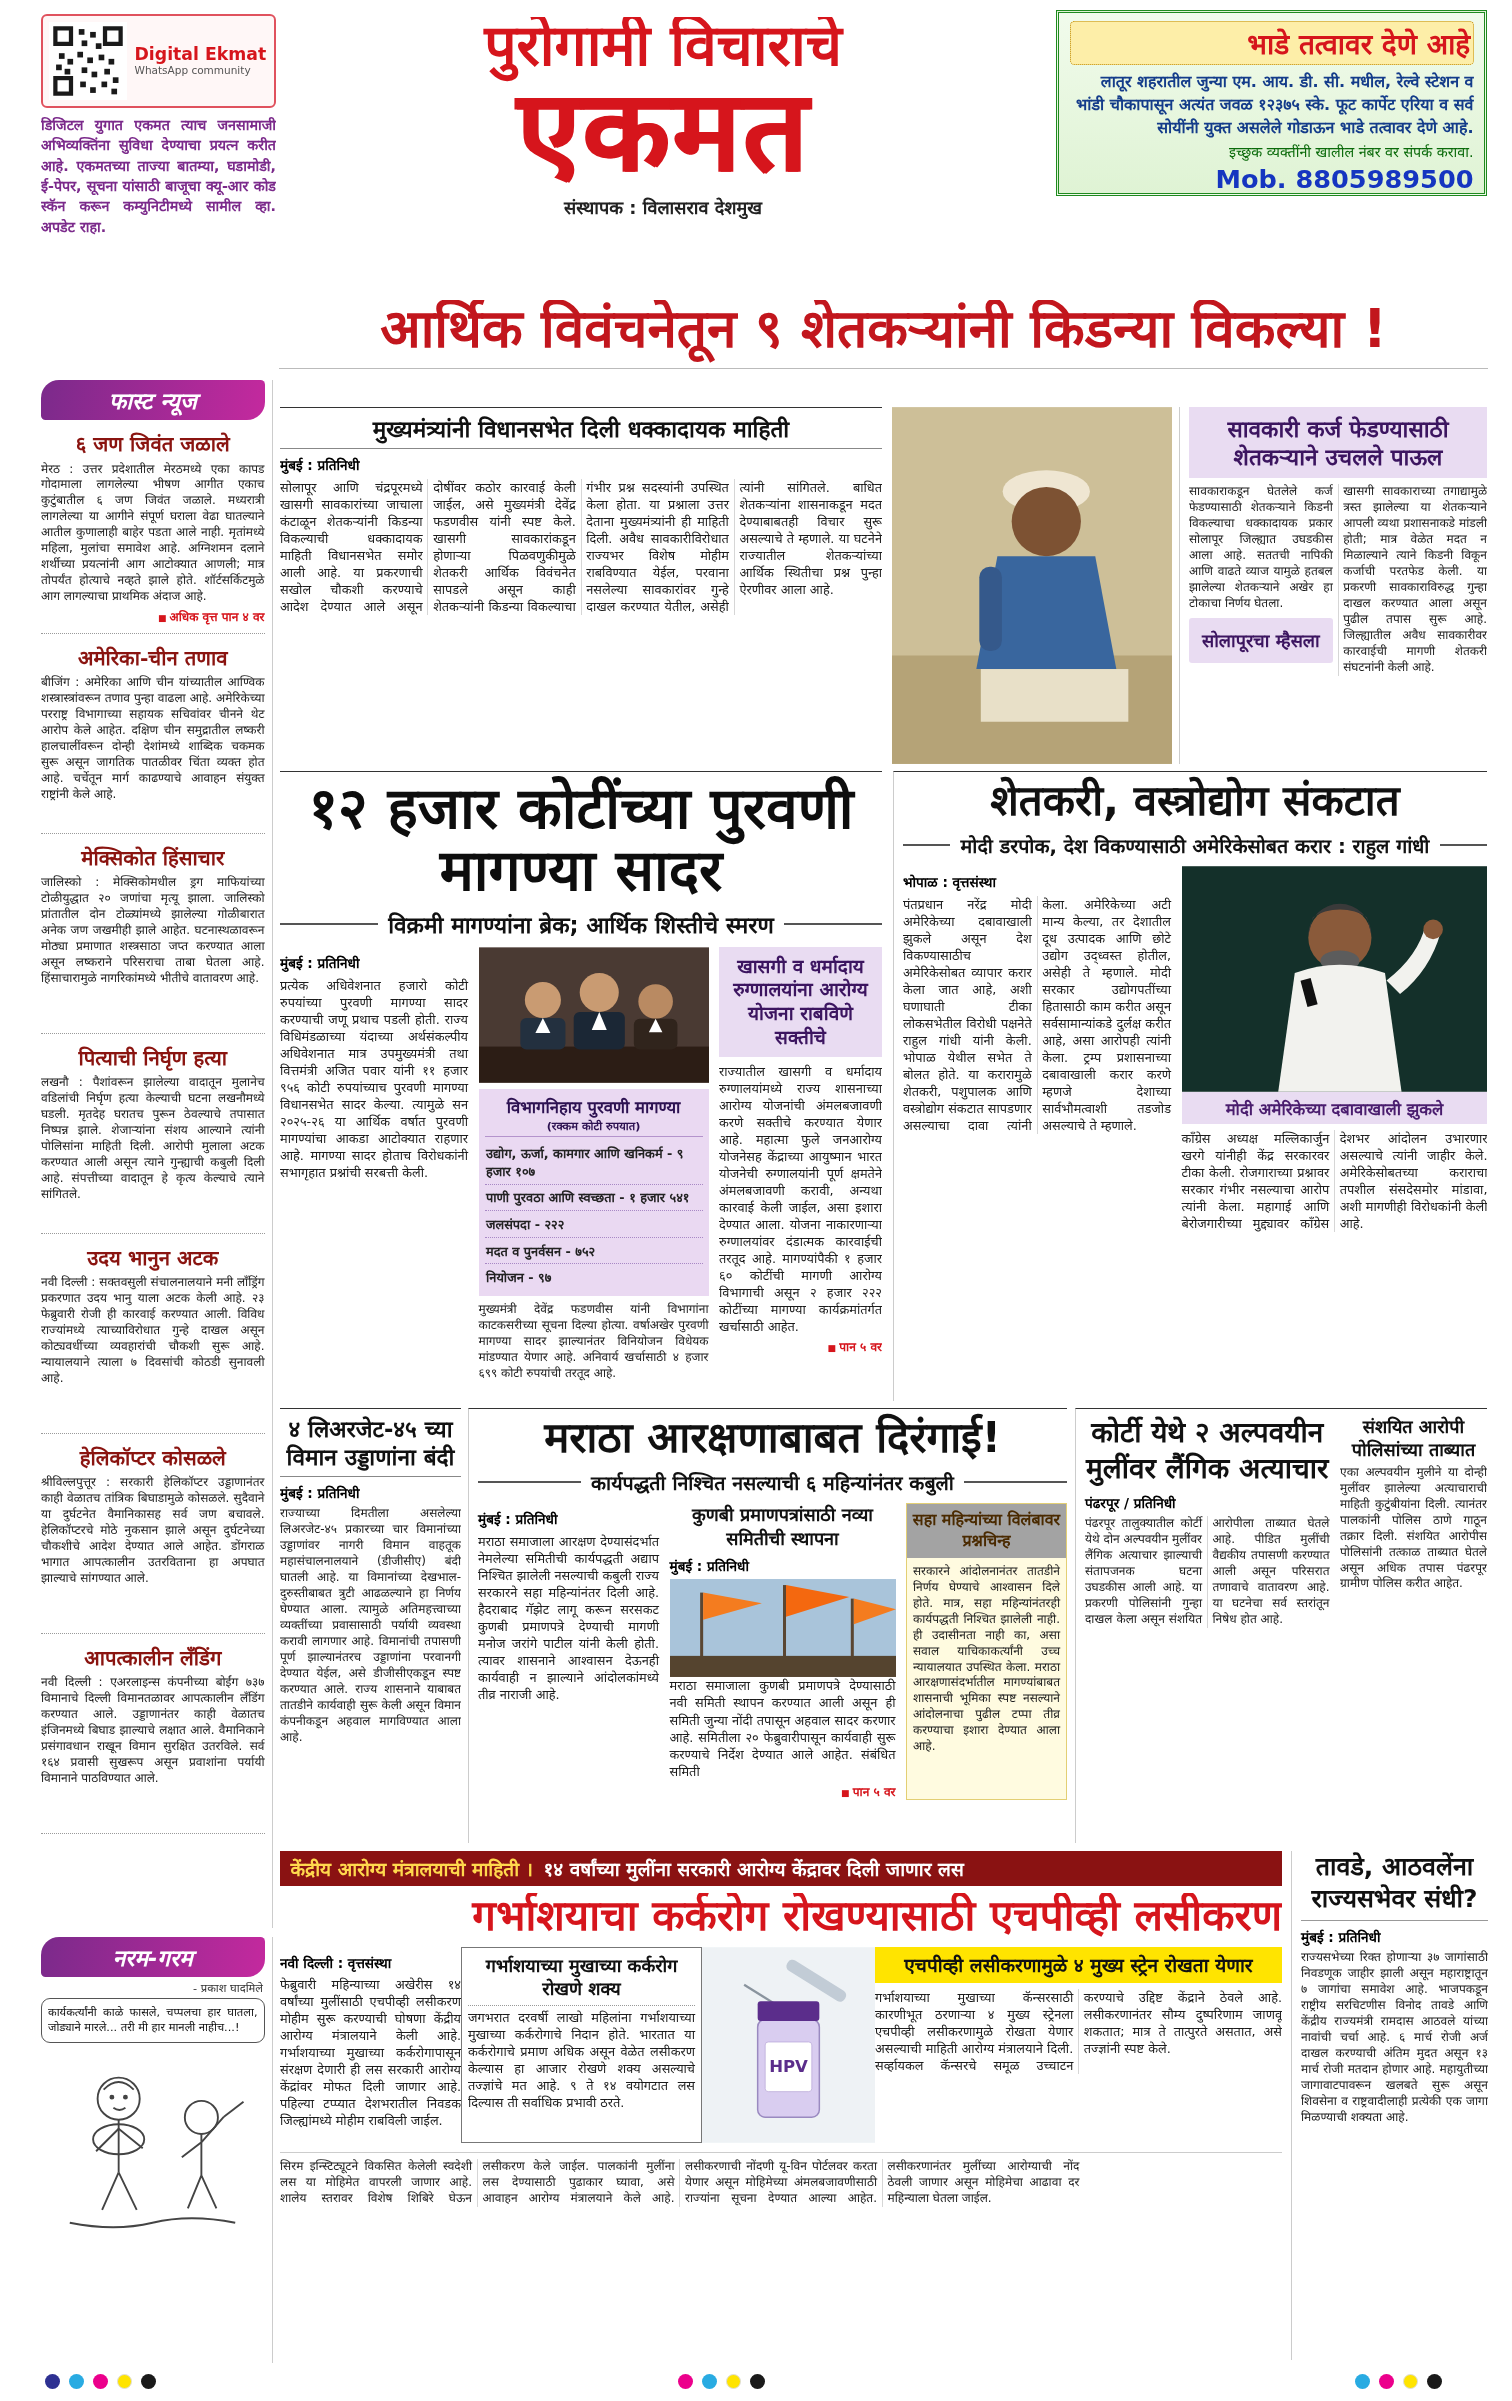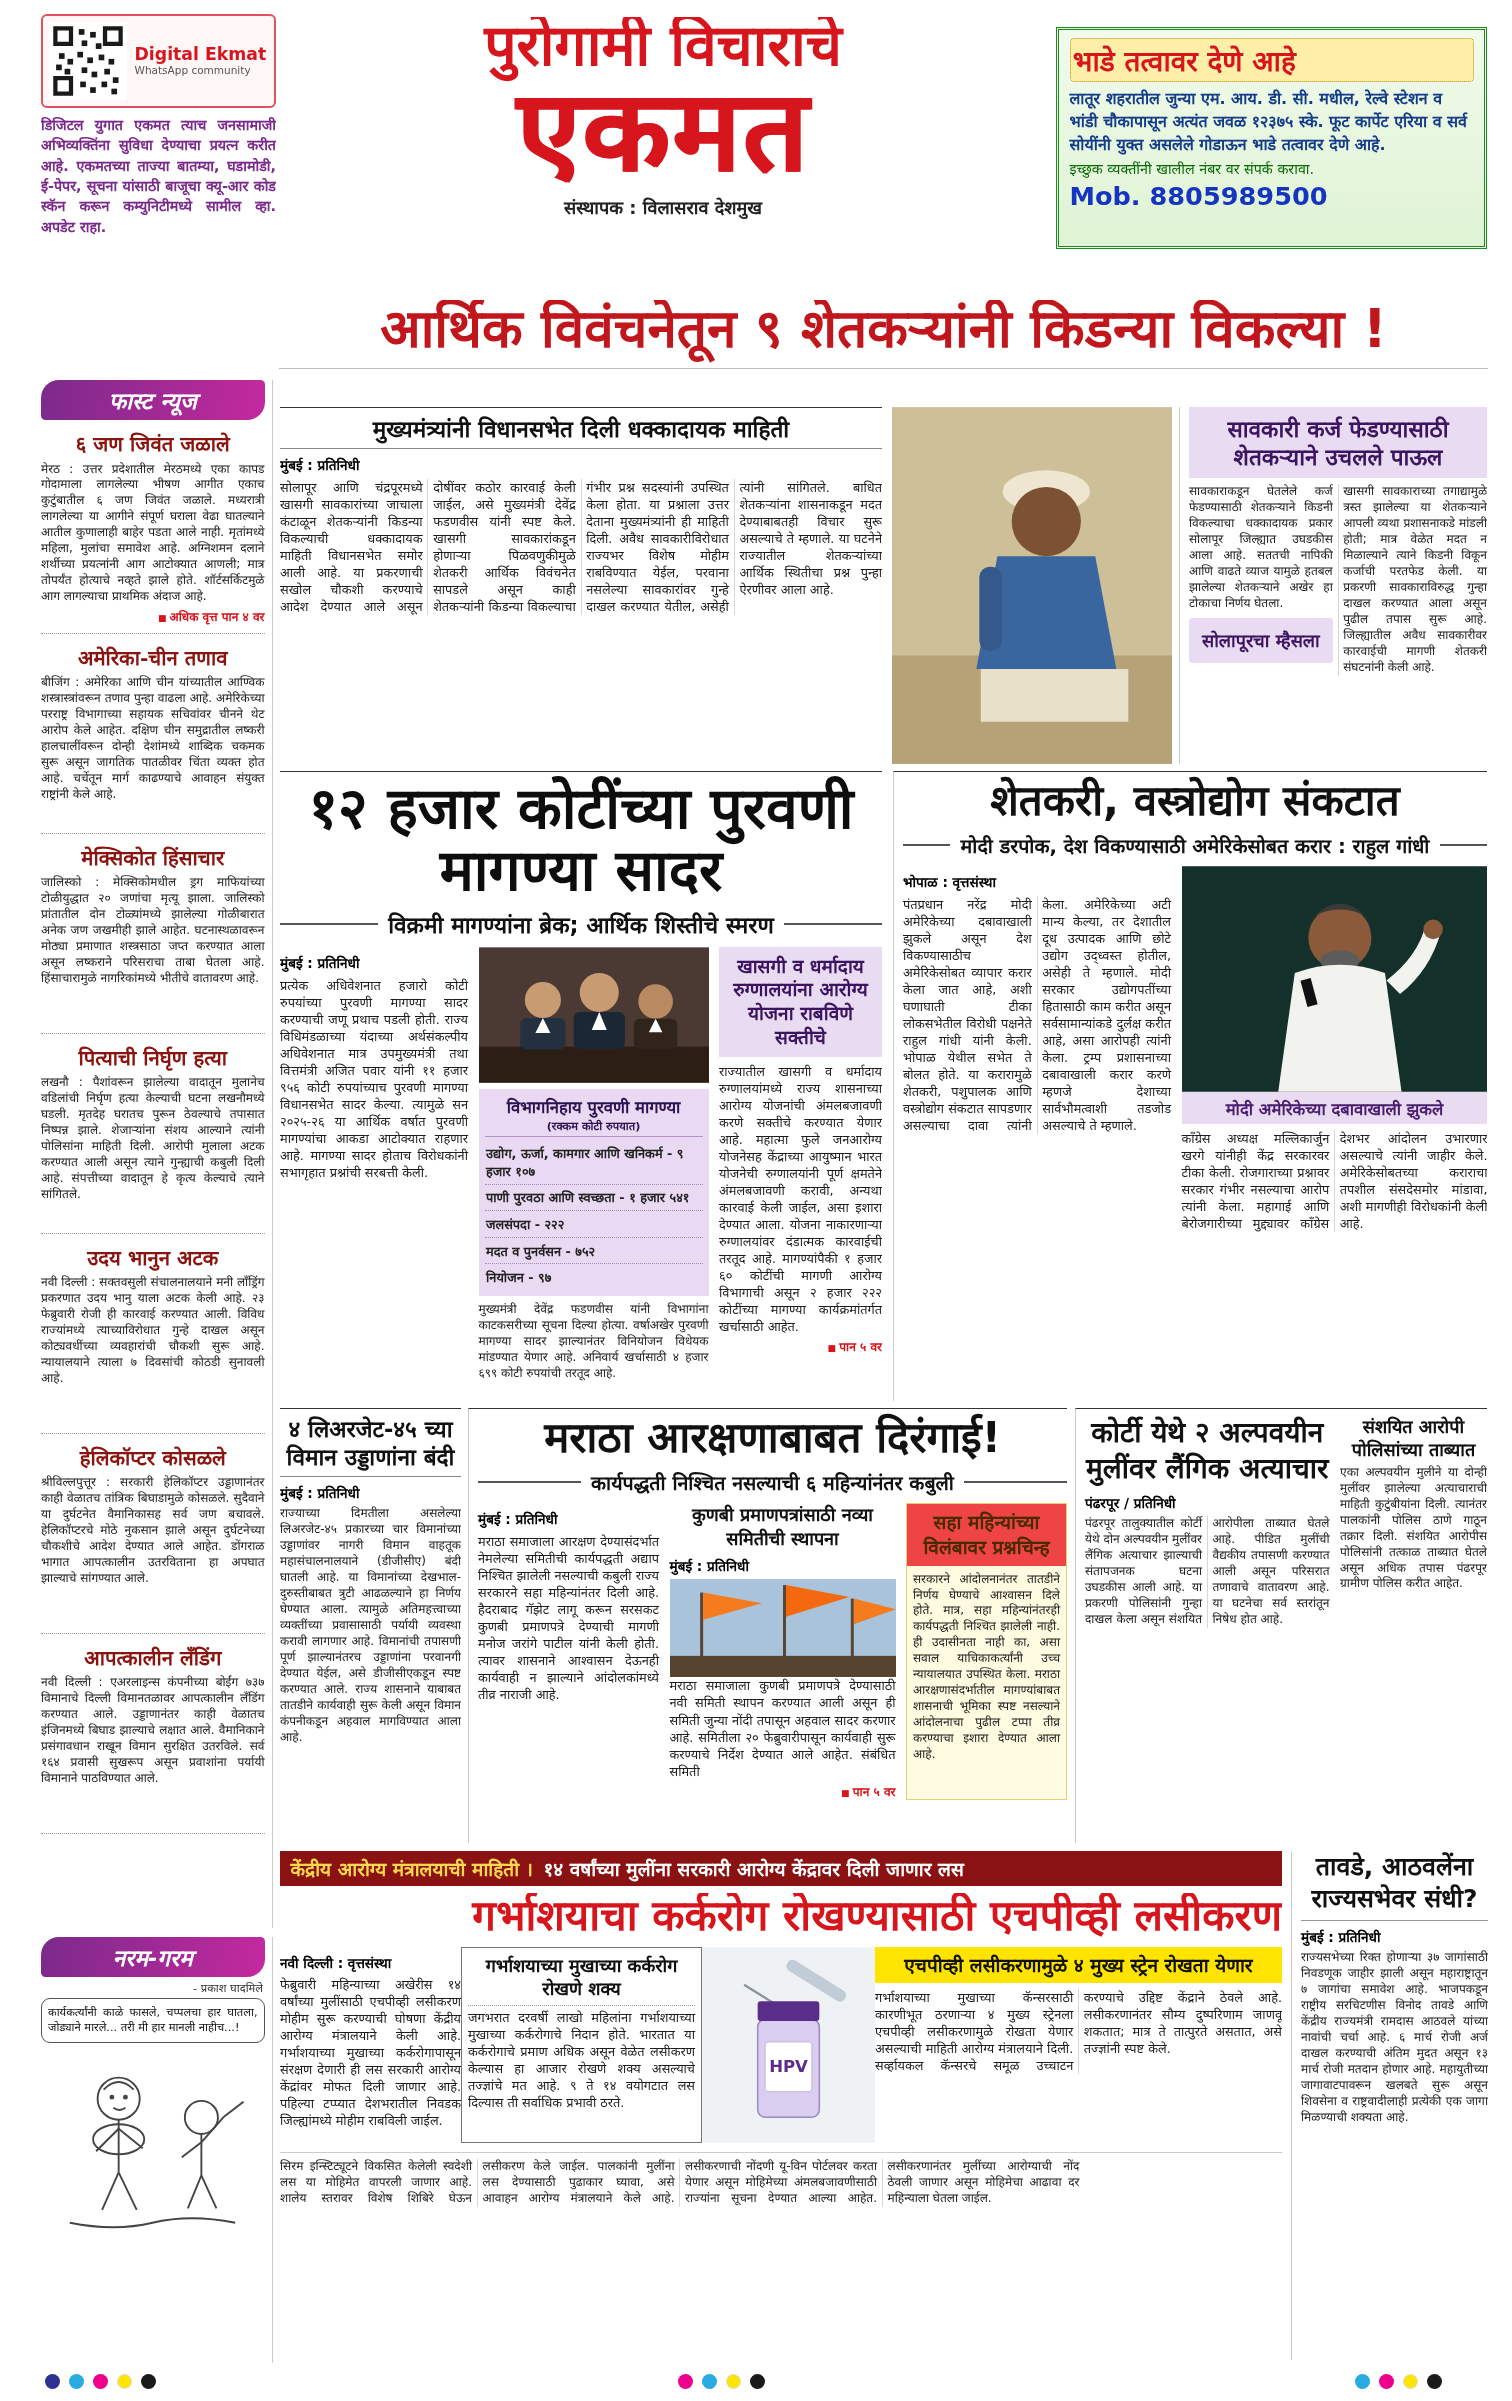--- a/index.html
+++ b/index.html
@@ -18,21 +18,21 @@
 
 .qr-col{left:41px;top:13.6px;width:235px}
 .qr-box{border:2.3px solid #e0525e;border-radius:6px;padding:6px;display:flex;gap:7.5px;align-items:center;background:#fff7f7}
 .qr-brand{color:#d6151c;font-weight:bold;font-size:17.3px;line-height:1.1}
 .qr-sub{color:#555;font-size:10.5px}
 .qr-note{margin-top:7.5px;color:#7b2a8b;font-weight:bold;font-size:14.3px;line-height:1.42;text-align:justify}
 .masthead{left:279px;top:16.6px;width:768px;text-align:center}
 .mast-tagline{color:#d6151c;font-weight:bold;font-size:57px;line-height:1}
 .mast-title{color:#d6151c;font-weight:bold;font-size:113px;line-height:1.02;letter-spacing:3px;text-shadow:2.3px 0 0 #d6151c}
 .mast-founder{font-size:18px;color:#222;margin-top:6px;font-weight:bold}
-.ad-box{left:1056px;top:27px;width:431px;height:222px;border:3.8px double #1f8a1f;background:linear-gradient(#f1fbec,#dff3d4);padding:7.5px 10.5px;text-align:left}
+.ad-box{left:1056px;top:10px;width:431px;height:186px;border:3.8px double #1f8a1f;background:linear-gradient(#f1fbec,#dff3d4);padding:7.5px 10.5px;text-align:right}
 .ad-title{background:#fdeea8;color:#d6151c;font-weight:bold;font-size:28px;border:1.5px dotted #c08a00;border-radius:4.5px;padding:2.3px}
 .ad-body{font-size:16px;line-height:1.42;color:#143c8a;margin-top:6px;font-weight:bold}
 .ad-contact{font-size:14.3px;color:#0a6a0a;margin-top:3px}
 .ad-mobile{font-size:25.6px;font-weight:bold;color:#1535c0;margin-top:3px}
 .dateline{left:41px;top:261px;width:1446px;height:33px;border-top:1.5px solid #333;border-bottom:1.5px solid #333;display:flex;align-items:center;justify-content:space-between;padding:0 12px;font-size:16px;overflow:visible}
 .dl-left{font-weight:bold}
 .dl-right{display:flex;align-items:center;gap:7.5px;font-size:15px}
 .ep-label{font-weight:bold}
 .ep-icon{width:21px;height:21px;border-radius:50%;background:#e02020;color:#fff;display:inline-flex;align-items:center;justify-content:center;font-weight:bold;font-size:13.6px}
 .dl-url{color:#0a3c8c}
@@ -74,21 +74,21 @@
 .farm-right .body{margin-top:6px}
 
 .learjet{left:280px;top:1408px;width:181px;height:435px;border-top:1.5px solid #333;padding-top:6px}
 .small-head{font-size:22.6px;font-weight:bold;text-align:center;line-height:1.25;border-bottom:0.8px solid #888;padding-bottom:4.5px}
 .learjet .body{font-size:12px}
 .maratha{left:468px;top:1408px;width:599px;height:435px;border-left:0.8px solid #ccc;border-top:1.5px solid #333;padding:6px 0 0 9px}
 .maratha .strap{font-size:19.6px}
 .mar-grid{display:grid;grid-template-columns:181px 226px 1fr;gap:10.5px;margin-top:3px}
 .sub-head{font-size:18px;font-weight:bold;text-align:center;line-height:1.3;margin-bottom:3px;color:#111}
 .yellowbox{background:#fffbe0;border:0.8px solid #e3cf74}
-.yb-title{background:#ef4444;color:#4a2a00;font-weight:bold;font-size:19px;text-align:center;padding:6px 4.5px;line-height:1.3}
+.yb-title{background:#a3a3a3;color:#4a2a00;font-weight:bold;font-size:16px;text-align:center;padding:6px 4.5px;line-height:1.3}
 .yellowbox .body{padding:6px;font-size:12px}
 .assault{left:1075px;top:1408px;width:412px;height:435px;border-left:0.8px solid #ccc;border-top:1.5px solid #333;padding:6px 0 0 9px}
 .as-grid{display:grid;grid-template-columns:1fr 147px;gap:10.5px}
 .as-head{font-size:28px;font-weight:bold;line-height:1.28;text-align:center}
 .as-grid .body{font-size:12px}
 
 .banner{left:280px;top:1851px;width:1002px;height:35px;background:#8a1212;color:#fff;display:flex;align-items:center;gap:10.5px;padding:0 10.5px;font-weight:bold;font-size:19px}
 .banner-label{color:#ffd84d}
 .hpv{left:280px;top:1893px;width:1002px;height:467px}
 .hpv-head{color:#d6151c;font-size:42px;font-weight:bold;text-align:right;line-height:1.1;margin-bottom:7.5px}

